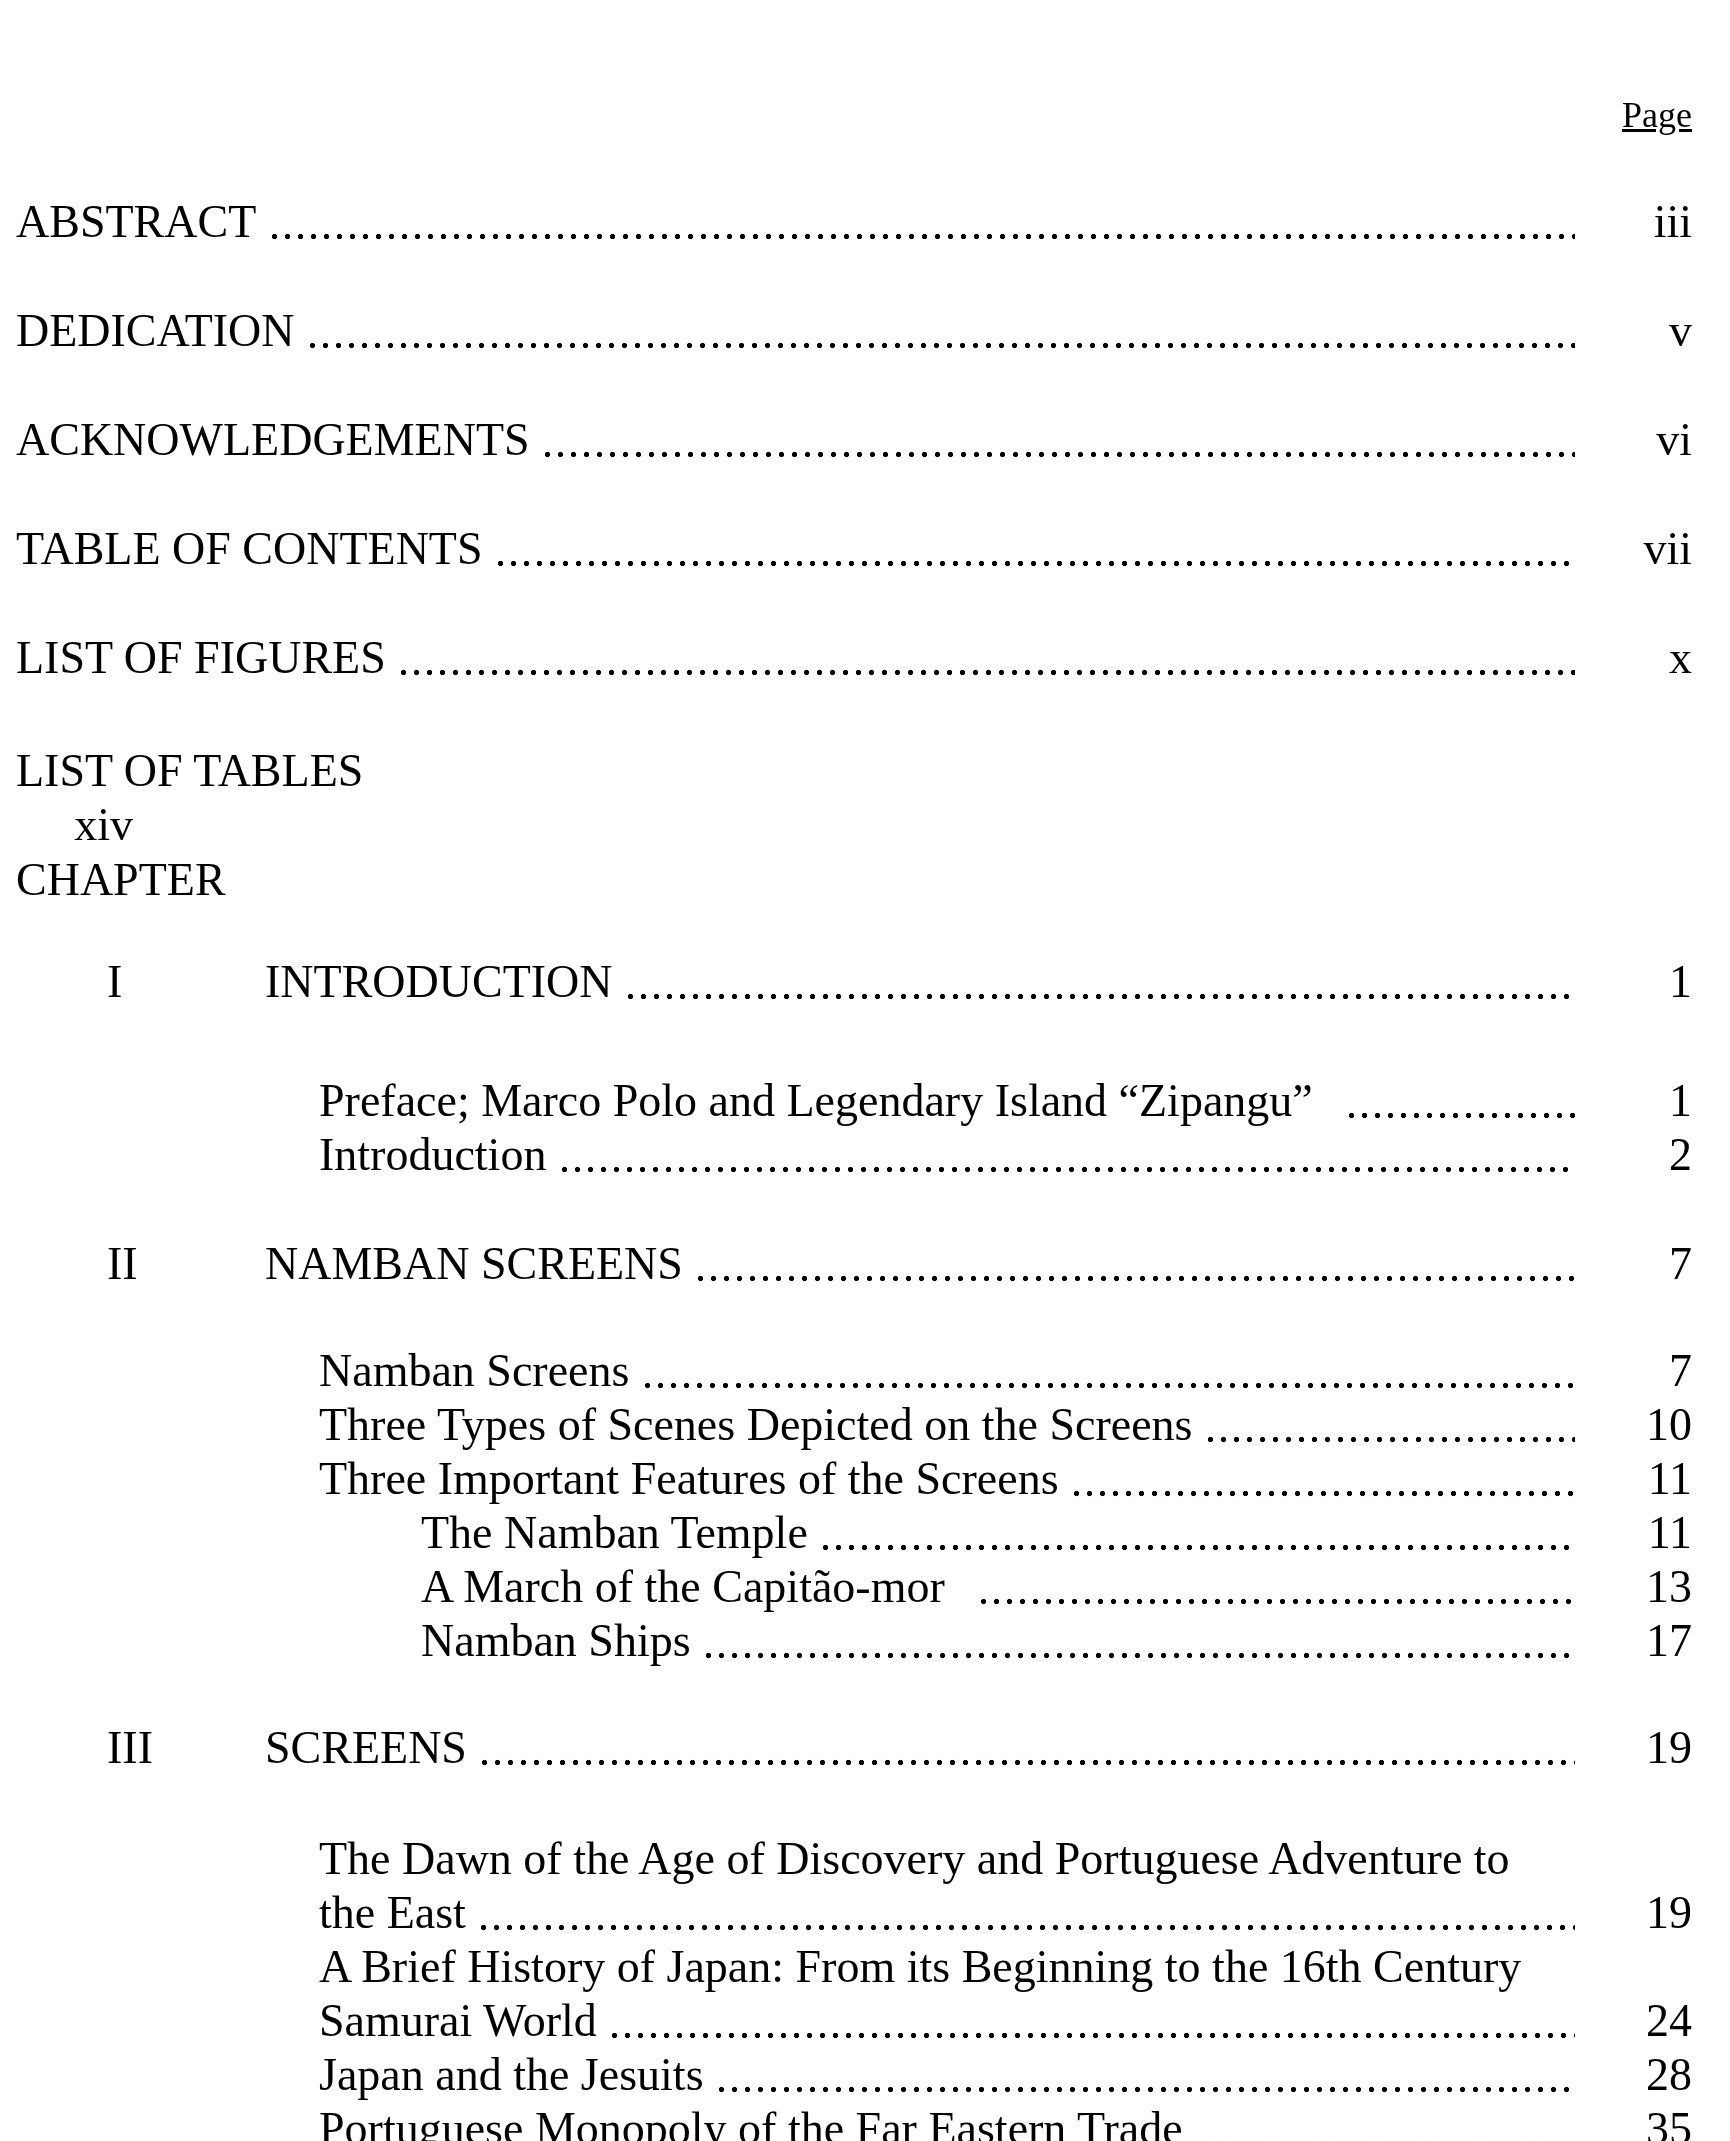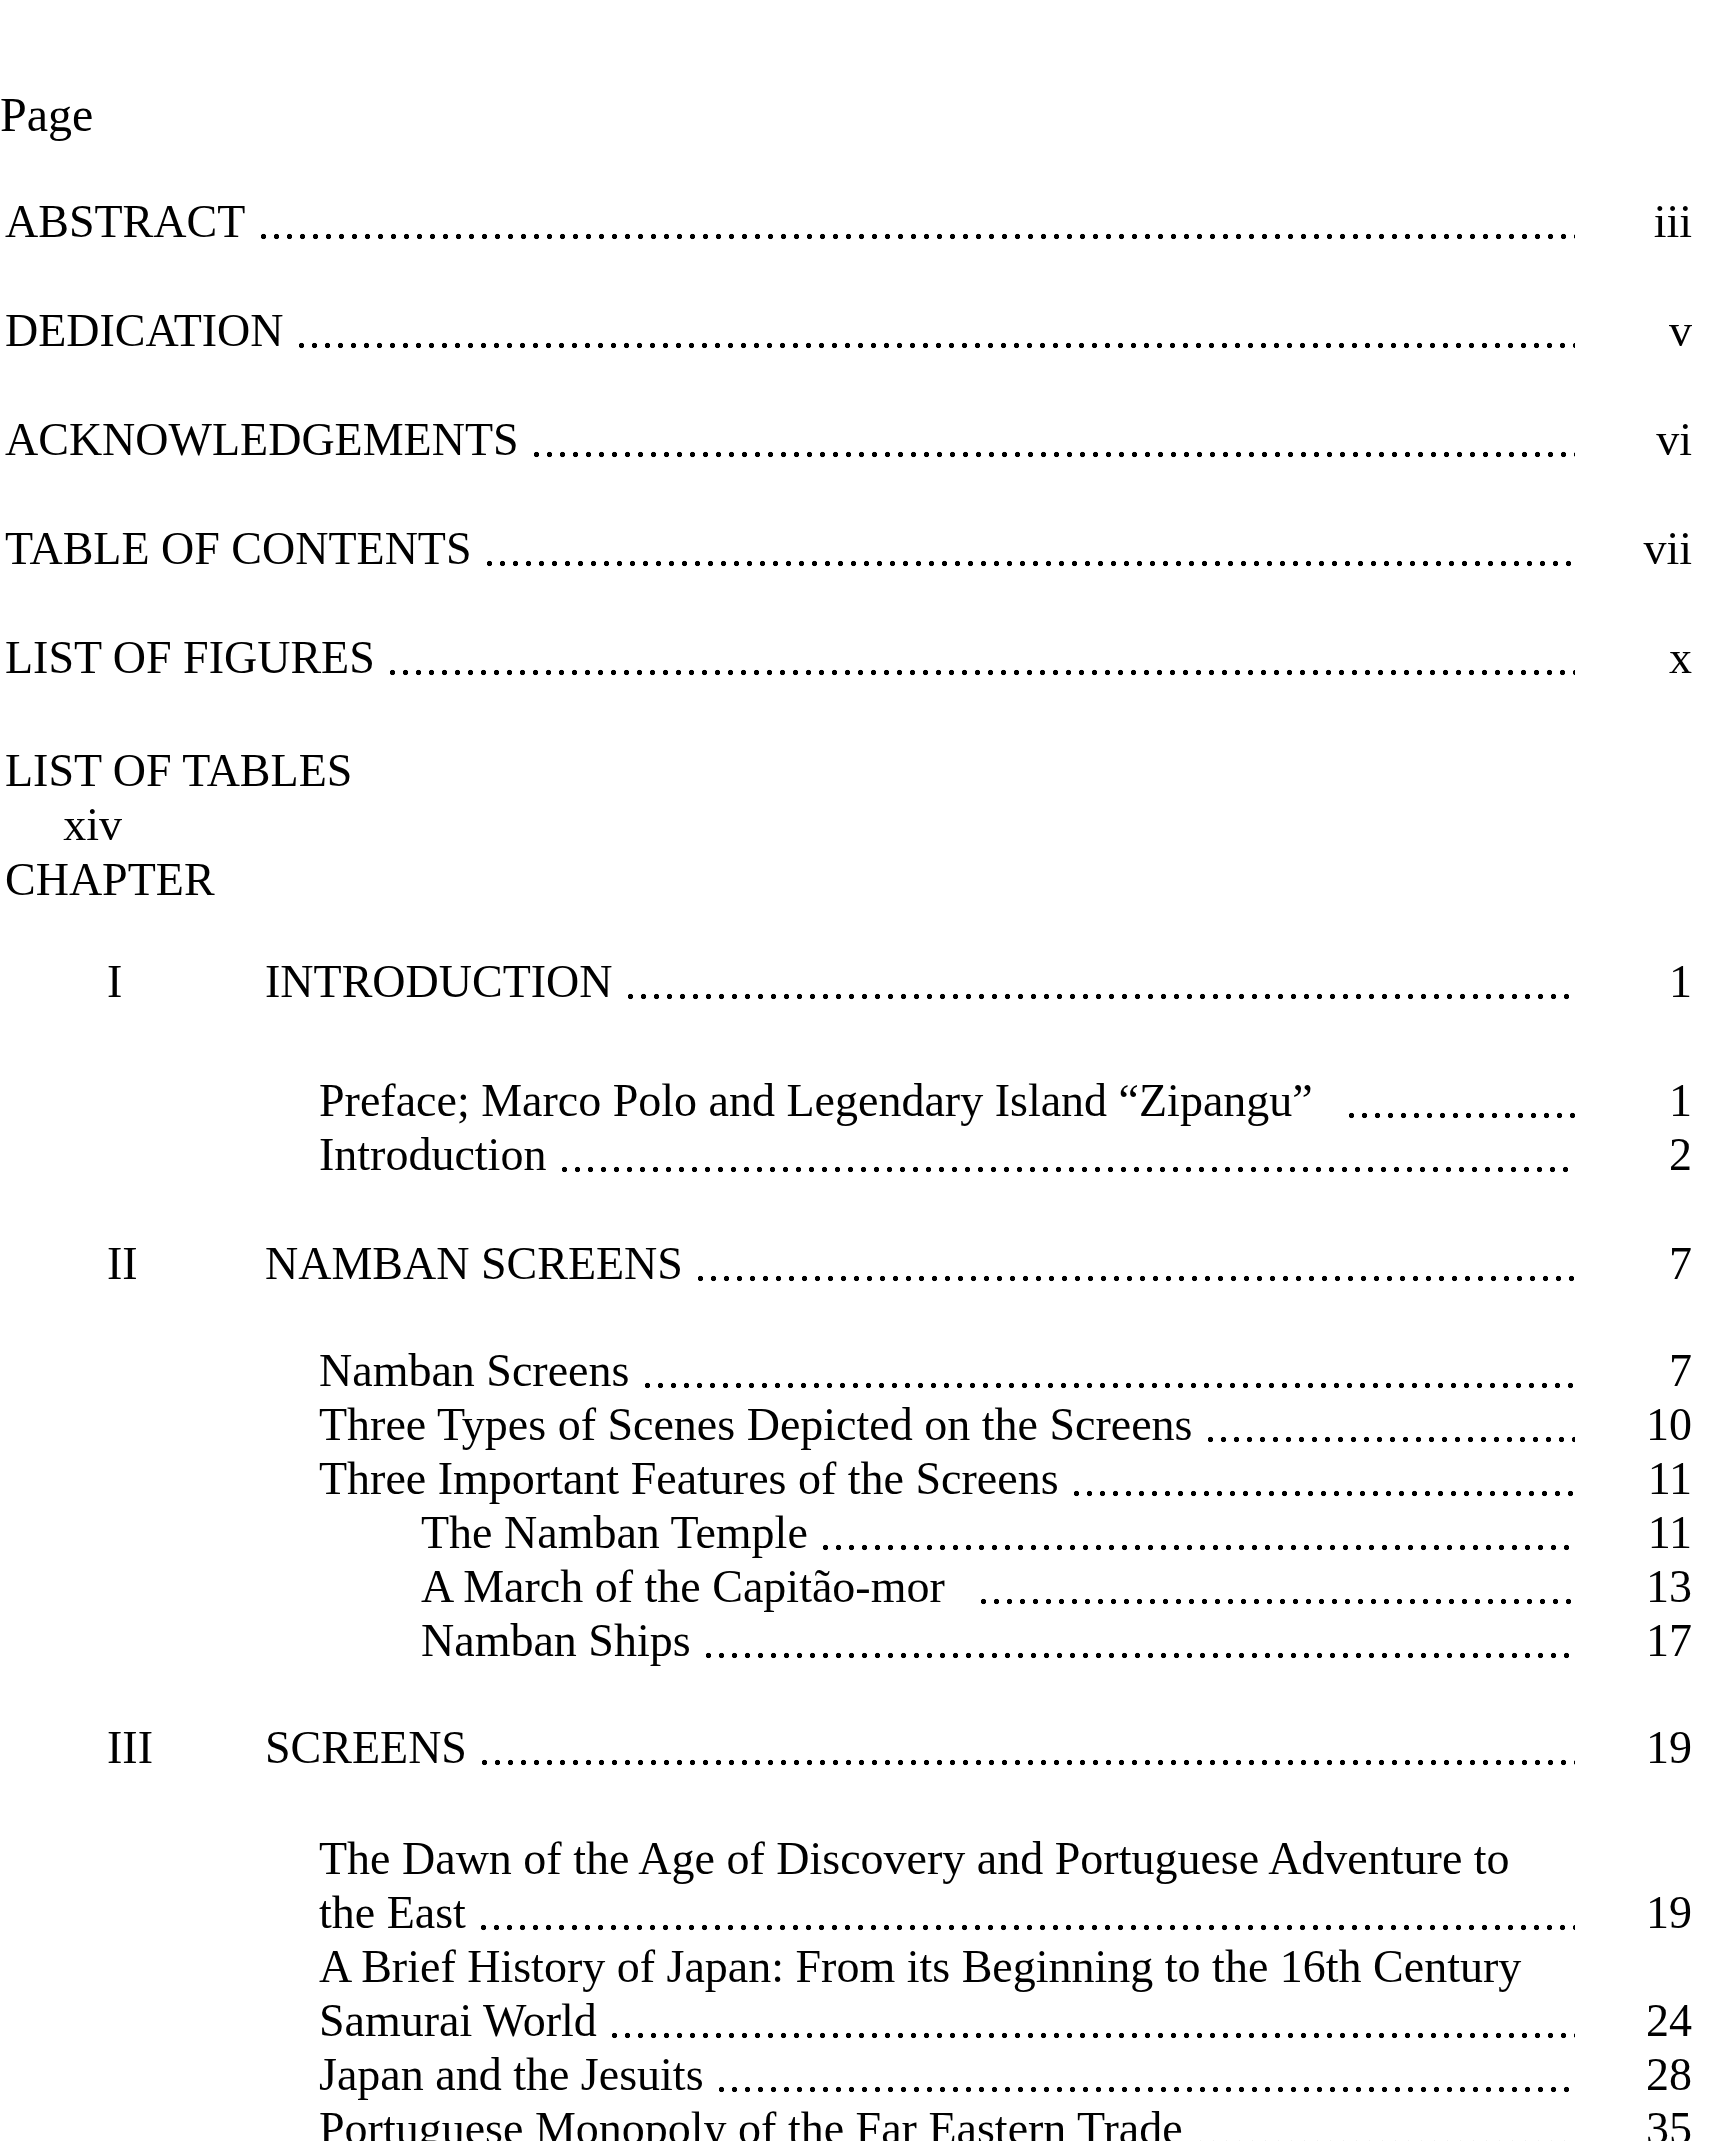--- a/index.html
+++ b/index.html
@@ -27,25 +27,25 @@
     flex: 1 1 auto;
     align-self: stretch;
     margin-left: 11.5px;
     background-image: radial-gradient(circle, #000 2.3px, rgba(0,0,0,0) 2.9px);
     background-size: 13px 6.7px;
     background-repeat: repeat-x;
     background-position: left bottom 9.6px;
   }
   .leader.gapwide { margin-left: 32.5px; }
   .pagenum { flex: 0 0 auto; width: 117px; text-align: right; }
-  .lv0 { padding-left: 5px; }
+  .lv0 { padding-left: 16px; }
   .ch  { padding-left: 107px; }
   .lv1 { padding-left: 319px; }
   .lv2 { padding-left: 421px; }
-  .hdr { font-size: 48px; }
+  .hdr { justify-content: flex-end; font-size: 36px; text-decoration: underline; }
   .g92 { margin-top: 88px; }
   .g68 { margin-top: 65px; }
   .g62 { margin-top: 59px; flex-direction: column; }
   .g60 { margin-top: 57px; align-items: flex-end; }
   .g58 { margin-top: 55px; }
   .g55 { margin-top: 53px; }
   .g50 { margin-top: 48px; }
 </style>
 </head>
 <body>

